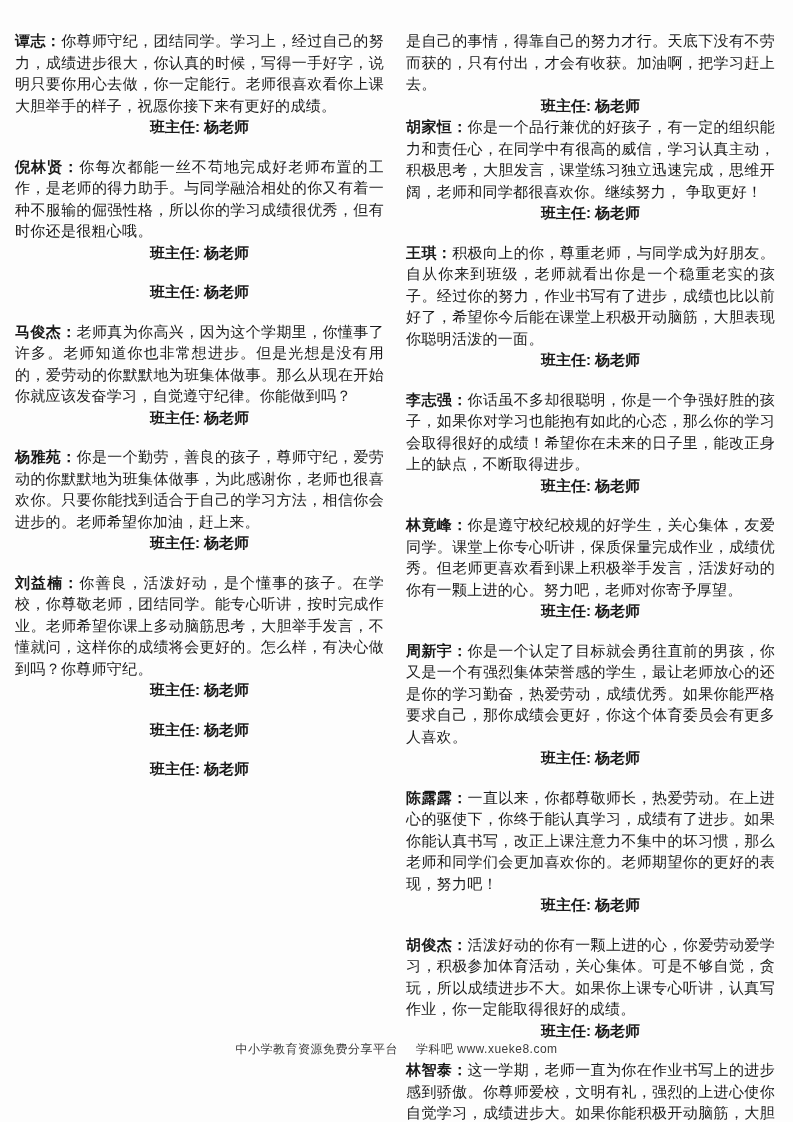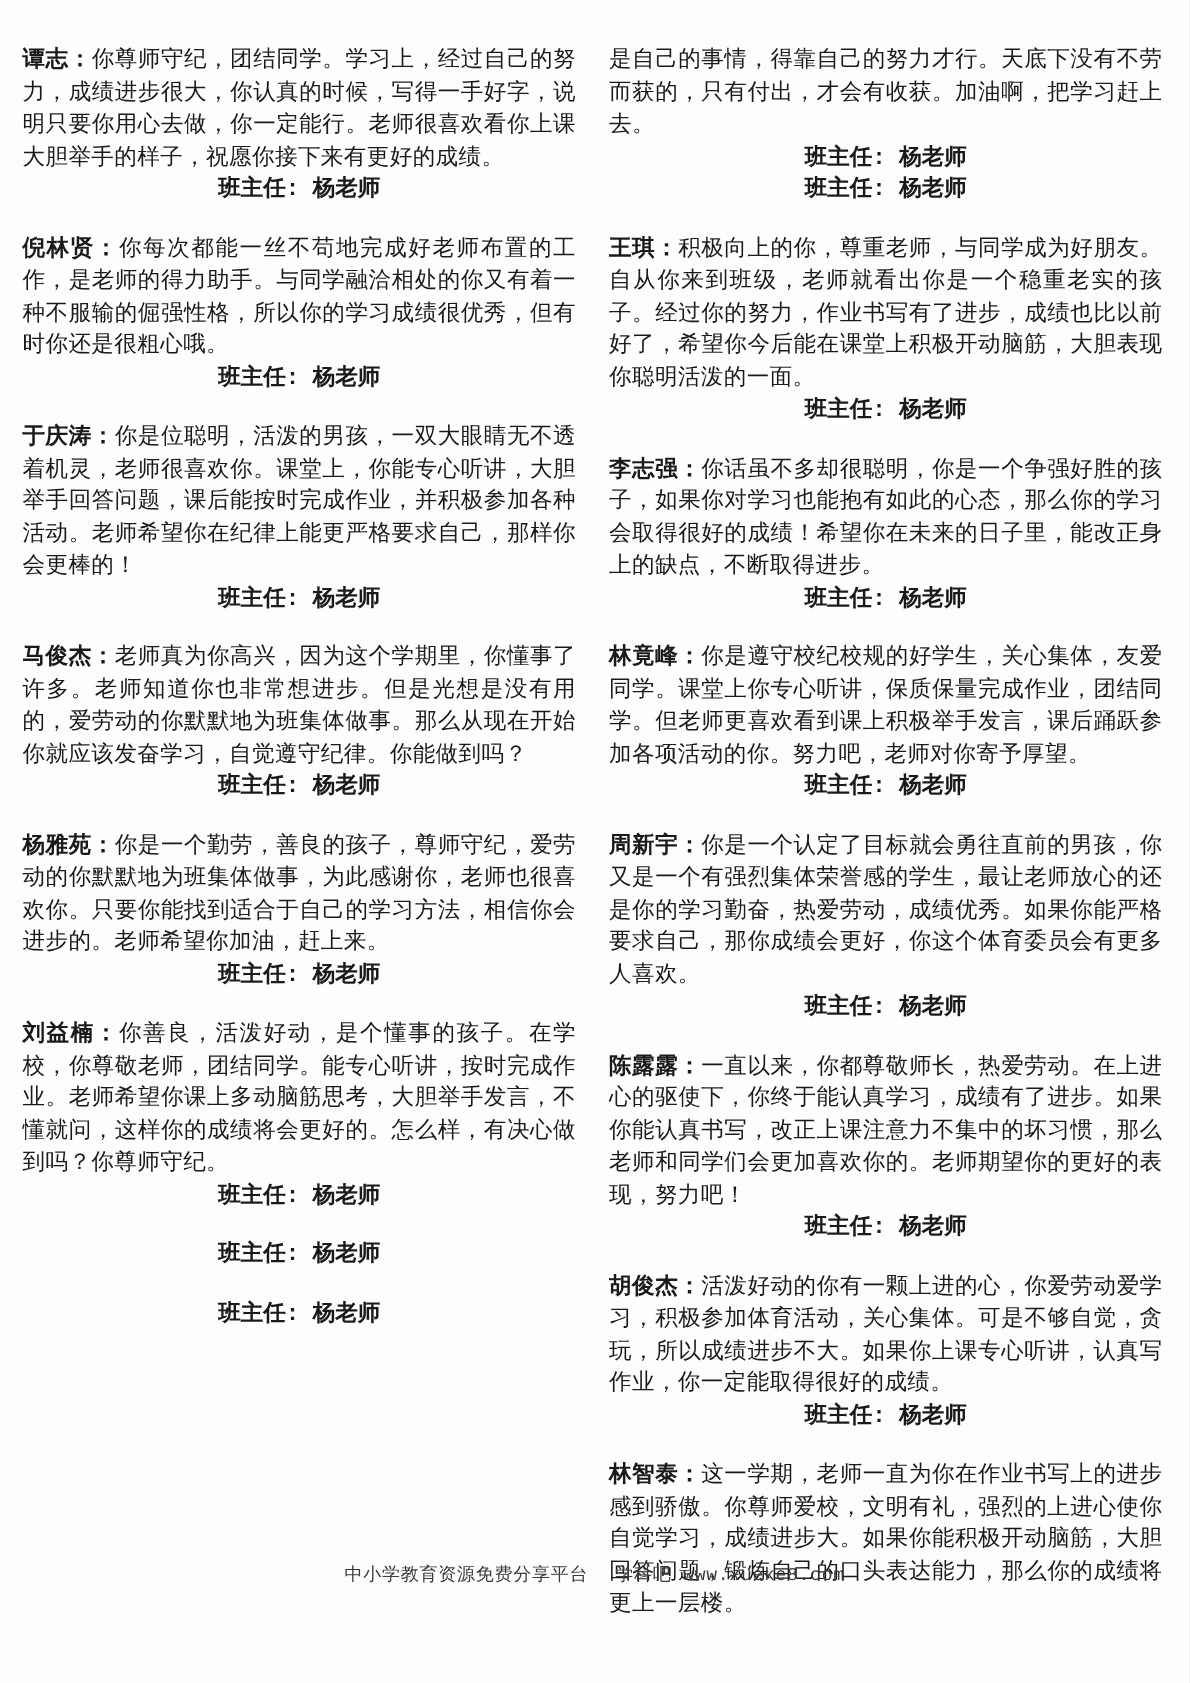--- a/index.html
+++ b/index.html
@@ -3,21 +3,21 @@
 <meta charset="utf-8">
 <style>
   * { margin: 0; padding: 0; box-sizing: border-box; }
   html, body { background: #e8e8e8; }
   .page {
     width: 793px;
     height: 1122px;
     background: #fdfdfd;
     position: relative;
     overflow: hidden;
-    font-family: Liberation Mono, monospace;
+    font-family: Liberation Sans, sans-serif;
     color: #1a1a1a;
     margin: 0 auto;
   }
   .content {
     display: flex;
     padding: 30px 18px 0 15px;
     gap: 22px;
   }
   .column {
     flex: 1 1 0;
@@ -58,21 +58,20 @@
     <div class="column">
         <div class="entry">
           <p class="body"><span class="name">谭志：</span><span>你尊师守纪，团结同学。学习上，经过自己的努力，成绩进步很大，你认真的时候，写得一手好字，说明只要你用心去做，你一定能行。老师很喜欢看你上课大胆举手的样子，祝愿你接下来有更好的成绩。</span></p>
           <p class="sig">班主任: 杨老师</p>
         </div>
         <div class="entry">
           <p class="body"><span class="name">倪林贤：</span><span>你每次都能一丝不苟地完成好老师布置的工作，是老师的得力助手。与同学融洽相处的你又有着一种不服输的倔强性格，所以你的学习成绩很优秀，但有时你还是很粗心哦。</span></p>
           <p class="sig">班主任: 杨老师</p>
         </div>
         <div class="entry">
-          <p class="body"><span class="name">于庆涛：</span><span>你是位聪明，活泼的男孩，一双大眼睛无不透着机灵，老师很喜欢你。课堂上，你能专心听讲，大胆举手回答问题，课后能按时完成作业，并积极参加各种活动。老师希望你在纪律上能更严格要求自己，那样你会更棒的！</span></p>
           <p class="sig">班主任: 杨老师</p>
         </div>
         <div class="entry">
           <p class="body"><span class="name">马俊杰：</span><span>老师真为你高兴，因为这个学期里，你懂事了许多。老师知道你也非常想进步。但是光想是没有用的，爱劳动的你默默地为班集体做事。那么从现在开始你就应该发奋学习，自觉遵守纪律。你能做到吗？</span></p>
           <p class="sig">班主任: 杨老师</p>
         </div>
         <div class="entry">
           <p class="body"><span class="name">杨雅苑：</span><span>你是一个勤劳，善良的孩子，尊师守纪，爱劳动的你默默地为班集体做事，为此感谢你，老师也很喜欢你。只要你能找到适合于自己的学习方法，相信你会进步的。老师希望你加油，赶上来。</span></p>
           <p class="sig">班主任: 杨老师</p>
         </div>
@@ -89,32 +88,33 @@
         <div class="entry">
           <p class="body"></p>
         </div>
       </div>
     <div class="column">
         <div class="entry tight">
           <p class="body"><span>是自己的事情，得靠自己的努力才行。天底下没有不劳而获的，只有付出，才会有收获。加油啊，把学习赶上去。</span></p>
           <p class="sig">班主任: 杨老师</p>
         </div>
         <div class="entry">
+          <p class="body"><span class="name">胡家恒：</span><span>你是一个品行兼优的好孩子，有一定的组织能力和责任心，在同学中有很高的威信，学习认真主动，积极思考，大胆发言，课堂练习独立迅速完成，思维开阔，老师和同学都很喜欢你。继续努力， 争取更好！</span></p>
           <p class="sig">班主任: 杨老师</p>
         </div>
         <div class="entry">
           <p class="body"><span class="name">王琪：</span><span>积极向上的你，尊重老师，与同学成为好朋友。自从你来到班级，老师就看出你是一个稳重老实的孩子。经过你的努力，作业书写有了进步，成绩也比以前好了，希望你今后能在课堂上积极开动脑筋，大胆表现你聪明活泼的一面。</span></p>
           <p class="sig">班主任: 杨老师</p>
         </div>
         <div class="entry">
           <p class="body"><span class="name">李志强：</span><span>你话虽不多却很聪明，你是一个争强好胜的孩子，如果你对学习也能抱有如此的心态，那么你的学习会取得很好的成绩！希望你在未来的日子里，能改正身上的缺点，不断取得进步。</span></p>
           <p class="sig">班主任: 杨老师</p>
         </div>
         <div class="entry">
-          <p class="body"><span class="name">林竟峰：</span><span>你是遵守校纪校规的好学生，关心集体，友爱同学。课堂上你专心听讲，保质保量完成作业，团结同学。但老师更喜欢看到课上积极举手发言，课后踊跃参加各项活动的你。努力吧，老师对你寄予厚望。</span></p>
+          <p class="body"><span class="name">林竟峰：</span><span>你是遵守校纪校规的好学生，关心集体，友爱同学。课堂上你专心听讲，保质保量完成作业，成绩优秀。但老师更喜欢看到课上积极举手发言，活泼好动的你有一颗上进的心。努力吧，老师对你寄予厚望。</span></p>
           <p class="sig">班主任: 杨老师</p>
         </div>
         <div class="entry">
           <p class="body"><span class="name">周新宇：</span><span>你是一个认定了目标就会勇往直前的男孩，你又是一个有强烈集体荣誉感的学生，最让老师放心的还是你的学习勤奋，热爱劳动，成绩优秀。如果你能严格要求自己，那你成绩会更好，你这个体育委员会有更多人喜欢。</span></p>
           <p class="sig">班主任: 杨老师</p>
         </div>
         <div class="entry">
           <p class="body"><span class="name">陈露露：</span><span>一直以来，你都尊敬师长，热爱劳动。在上进心的驱使下，你终于能认真学习，成绩有了进步。如果你能认真书写，改正上课注意力不集中的坏习惯，那么老师和同学们会更加喜欢你的。老师期望你的更好的表现，努力吧！</span></p>
           <p class="sig">班主任: 杨老师</p>
         </div>

